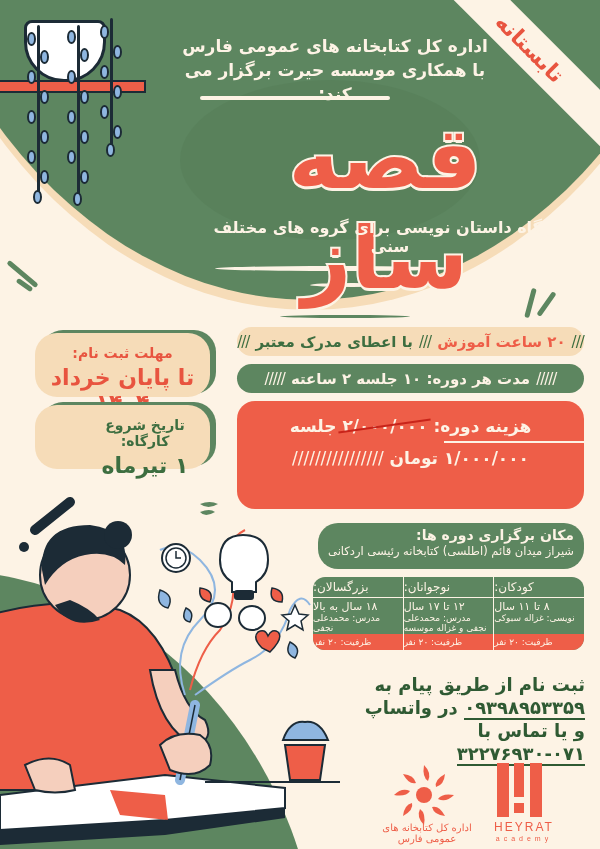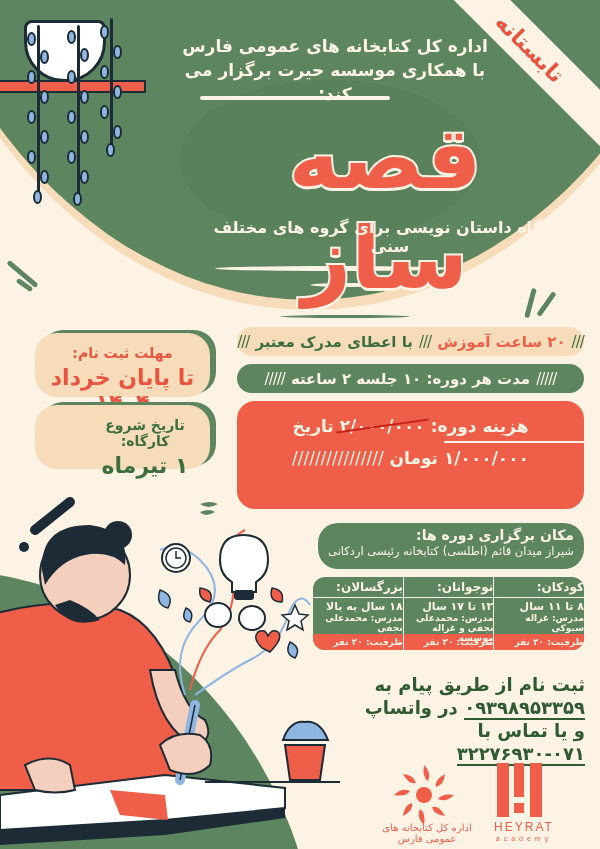--- a/index.html
+++ b/index.html
@@ -70,21 +70,21 @@
   .strike { position:relative; display:inline-block; }
   .strike::after { content:""; position:absolute; left:-4px; right:-4px; top:48%; height:2px; background:#c8241a; transform:rotate(-8deg); }
   .price-rule { width:140px; height:2px; background:#fdf3e5; margin:2px 0 2px 25px; }
 
   .venue { position:absolute; left:318px; top:523px; width:266px; height:46px; background:#5d8660; border-radius:20px; color:#fdf3e5; text-align:right; padding:4px 10px 0 6px; }
   .venue .h { font-weight:bold; font-size:14px; }
   .venue .s { font-size:11.5px; margin-top:1px; }
 
   .table { position:absolute; left:313px; top:577px; width:271px; border-radius:12px; overflow:hidden; background:#5d8660; }
   .trow { display:flex; }
-  .tcell { flex:1; text-align:right; color:#fdf3e5; border-left:1px solid #fdf3e5; font-size:10px;font-weight:bold; }
+  .tcell { flex:1; text-align:left; color:#fdf3e5; border-left:1px solid #fdf3e5; font-size:10px; }
   .tcell:last-child { border-left:none; }
   .trow.head .tcell { height:21px; line-height:21px; font-size:12px; border-bottom:1px solid #fdf3e5; }
   .trow.body .tcell { height:36px; padding-top:2px; }
   .trow.body .age { font-size:11px; }
   .trow.body .teacher { font-size:9px; line-height:10px; }
   .trow.foot { background:#ee5e48; }
   .trow.foot .tcell { height:16px; line-height:16px; font-size:9px; }
 
   .contact { position:absolute; left:355px; top:673px; width:230px; text-align:right; color:#2f5a33; font-weight:bold; font-size:18px; line-height:23px; }
   .contact .u { border-bottom:2px solid #2f5a33; }
@@ -182,21 +182,21 @@
   <div class="pill pill-green">
     <span class="hatch">/////</span>
     <span>مدت هر دوره: ۱۰ جلسه ۲ ساعته</span>
     <span class="hatch">/////</span>
   </div>
 
   <div class="price-box">
     <div>
       <span>هزینه دوره:</span>
       <span class="strike">۲/۰۰۰/۰۰۰</span>
-      <span>تاریخ</span>
+      <span>جلسه</span>
     </div>
     <div class="price-rule"></div>
     <div>
       <span>۱/۰۰۰/۰۰۰ تومان</span>
       <span class="hatch">////////////////</span>
     </div>
   </div>
 
   <div class="venue">
     <div class="h">مکان برگزاری دوره ها:</div>
@@ -205,21 +205,21 @@
 
   <div class="table">
     <div class="trow head">
       <div class="tcell">کودکان:</div>
       <div class="tcell">نوجوانان:</div>
       <div class="tcell">بزرگسالان:</div>
     </div>
     <div class="trow body">
       <div class="tcell">
         <div class="age">۸ تا ۱۱ سال</div>
-        <div class="teacher">مدرس: غزاله سبوکی</div>
+        <div class="teacher">نویسی: غزاله سبوکی</div>
       </div>
       <div class="tcell">
         <div class="age">۱۲ تا ۱۷ سال</div>
         <div class="teacher">مدرس: محمدعلی نجفی و غزاله موسسه</div>
       </div>
       <div class="tcell">
         <div class="age">۱۸ سال به بالا</div>
         <div class="teacher">مدرس: محمدعلی نجفی</div>
       </div>
     </div>

